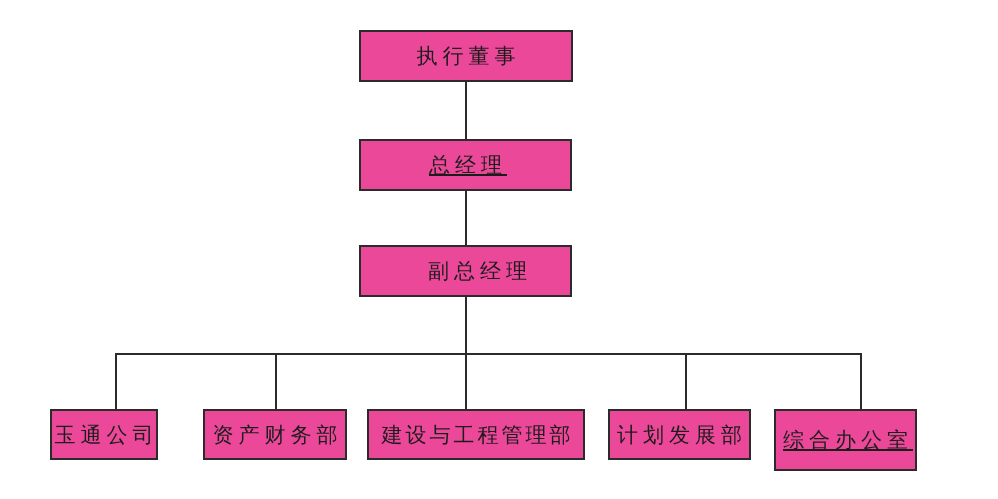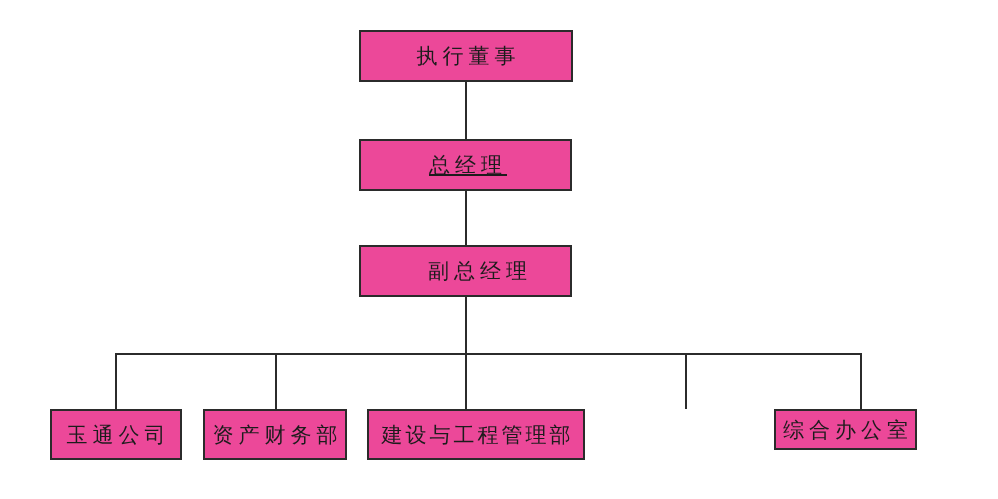--- a/index.html
+++ b/index.html
@@ -56,25 +56,25 @@
   #bus { left: 116px; top: 353px; width: 746px; }
 
   
   #drop-1 { left: 115px; top: 353px; height: 56px; }
   #drop-2 { left: 275px; top: 353px; height: 56px; }
   #drop-3 { left: 465px; top: 353px; height: 56px; }
   #drop-4 { left: 685px; top: 353px; height: 56px; }
   #drop-5 { left: 860px; top: 353px; height: 56px; }
 
   
-  #box-yutong   { left: 50px;  top: 409px; width: 132px; height: 51px; }
+  #box-yutong   { left: 50px;  top: 409px; width: 108px; height: 51px; }
   #box-finance  { left: 203px; top: 409px; width: 144px; height: 51px; }
   #box-constr   { left: 367px; top: 409px; width: 218px; height: 51px; }
   #box-planning { left: 608px; top: 409px; width: 143px; height: 51px; }
-  #box-office   { left: 774px; top: 409px; width: 143px; height: 41px; }
+  #box-office   { left: 774px; top: 409px; width: 143px; height: 62px; text-decoration: underline; }
 </style>
 </head>
 <body>
 
 <div class="canvas">
 
   <div class="org-box" id="box-exec">执行董事</div>
 
   <div class="line vline" id="conn-exec-gm"></div>
 
@@ -93,16 +93,17 @@
   <div class="line vline" id="drop-3"></div>
   <div class="line vline" id="drop-4"></div>
   <div class="line vline" id="drop-5"></div>
 
   <div class="org-box" id="box-yutong">玉通公司</div>
 
   <div class="org-box" id="box-finance">资产财务部</div>
 
   <div class="org-box wide" id="box-constr">建设与工程管理部</div>
 
+  <div class="org-box" id="box-planning">计划发展部</div>
 
   <div class="org-box" id="box-office">综合办公室</div>
 
 </div>
 
 </body></html>

